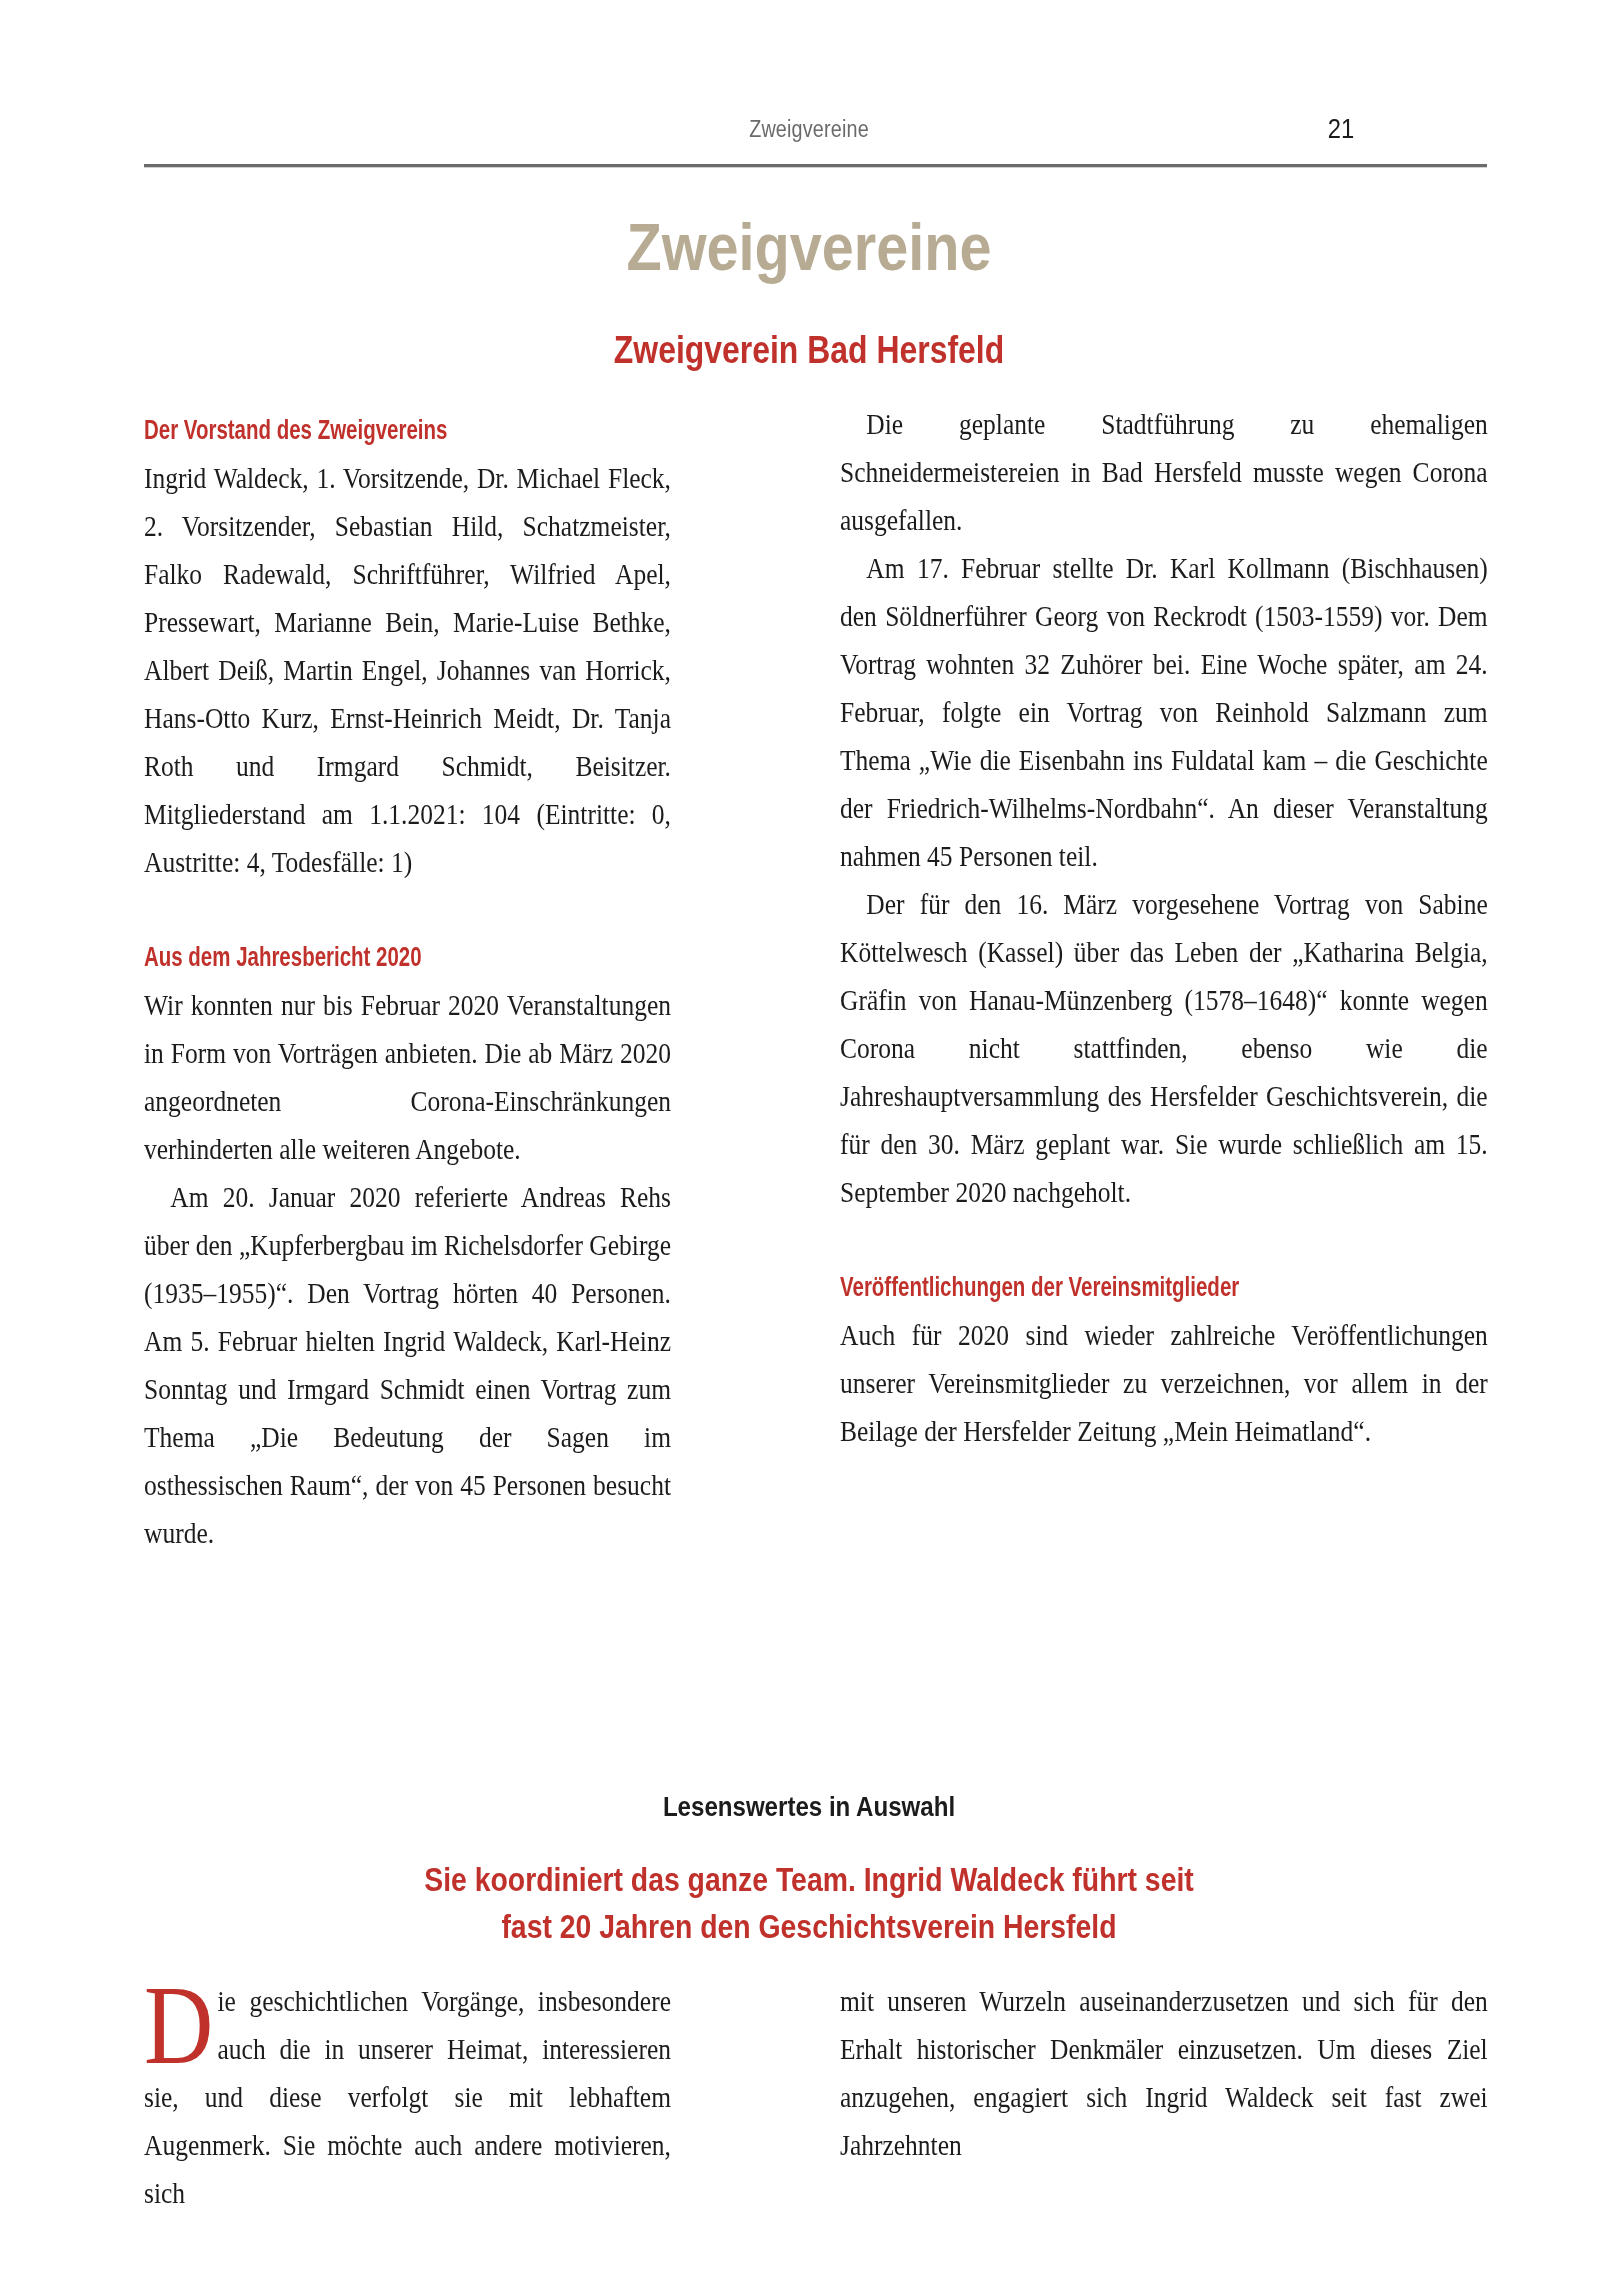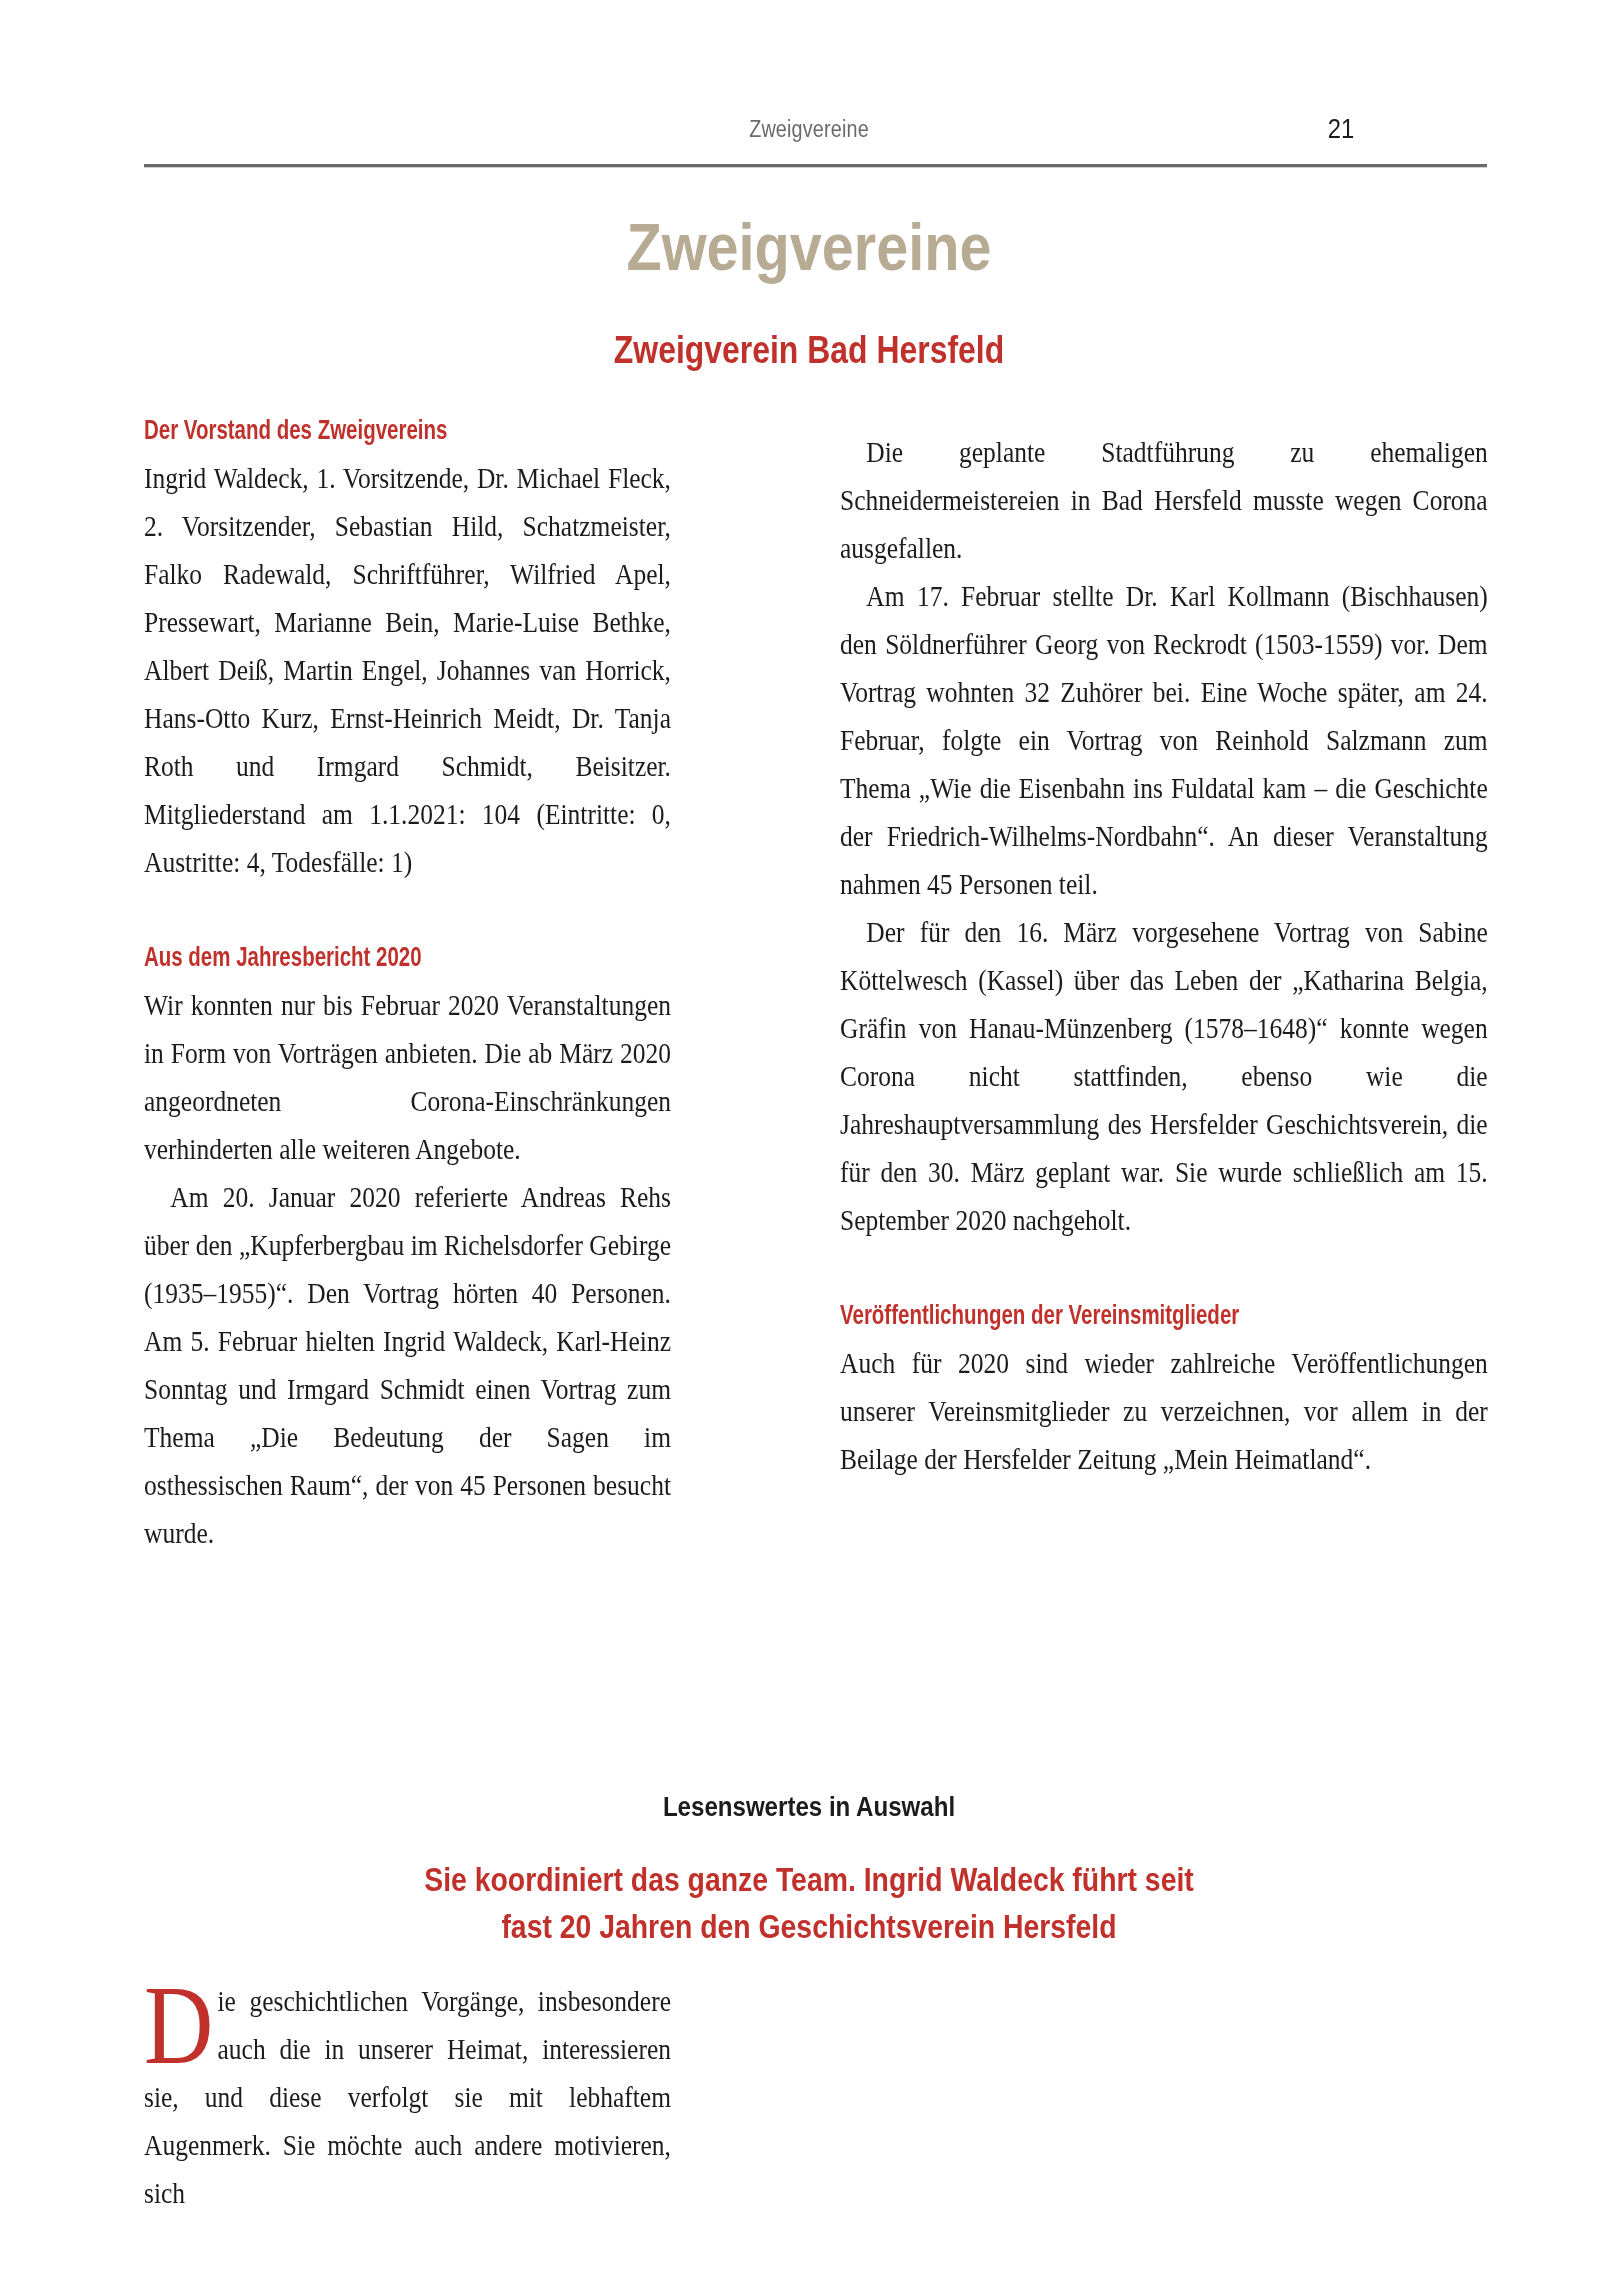--- a/index.html
+++ b/index.html
@@ -91,21 +91,21 @@
     <div class="cond">
       <span class="subhead">Der Vorstand des Zweigvereins</span>
       <p>Ingrid Waldeck, 1. Vorsitzende, Dr. Michael Fleck, 2. Vorsitzender, Sebastian Hild, Schatzmeister, Falko Radewald, Schriftführer, Wilfried Apel, Pressewart, Marianne Bein, Marie-Luise Bethke, Albert Deiß, Martin Engel, Johannes van Horrick, Hans-Otto Kurz, Ernst-Heinrich Meidt, Dr. Tanja Roth und Irmgard Schmidt, Beisitzer. Mitgliederstand am 1.1.2021: 104 (Eintritte: 0, Austritte: 4, Todesfälle: 1)</p>
       <div class="gap"></div>
       <span class="subhead">Aus dem Jahresbericht 2020</span>
       <p>Wir konnten nur bis Februar 2020 Veranstaltungen in Form von Vorträgen anbieten. Die ab März 2020 angeordneten Corona-Einschränkungen verhinderten alle weiteren Angebote.</p>
       <p class="indent">Am 20. Januar 2020 referierte Andreas Rehs über den „Kupferbergbau im Richelsdorfer Gebirge (1935–1955)“. Den Vortrag hörten 40 Personen. Am 5. Februar hielten Ingrid Waldeck, Karl-Heinz Sonntag und Irmgard Schmidt einen Vortrag zum Thema „Die Bedeutung der Sagen im osthessischen Raum“, der von 45 Personen besucht wurde.</p>
     </div>
   </div>
 
-  <div class="col col-right" style="top:428px;">
+  <div class="col col-right" style="top:400px;">
     <div class="cond" style="width:762px;">
       <p class="indent">Die geplante Stadtführung zu ehemaligen Schneidermeistereien in Bad Hersfeld musste wegen Corona ausgefallen.</p>
       <p class="indent">Am 17. Februar stellte Dr. Karl Kollmann (Bischhausen) den Söldnerführer Georg von Reckrodt (1503-1559) vor. Dem Vortrag wohnten 32 Zuhörer bei. Eine Woche später, am 24. Februar, folgte ein Vortrag von Reinhold Salzmann zum Thema „Wie die Eisenbahn ins Fuldatal kam – die Geschichte der Friedrich-Wilhelms-Nordbahn“. An dieser Veranstaltung nahmen 45 Personen teil.</p>
       <p class="indent">Der für den 16. März vorgesehene Vortrag von Sabine Köttelwesch (Kassel) über das Leben der „Katharina Belgia, Gräfin von Hanau-Münzenberg (1578–1648)“ konnte wegen Corona nicht stattfinden, ebenso wie die Jahreshauptversammlung des Hersfelder Geschichtsverein, die für den 30. März geplant war. Sie wurde schließlich am 15. September 2020 nachgeholt.</p>
       <div class="gap"></div>
       <span class="subhead">Veröffentlichungen der Vereinsmitglieder</span>
       <p>Auch für 2020 sind wieder zahlreiche Veröffentlichungen unserer Vereinsmitglieder zu verzeichnen, vor allem in der Beilage der Hersfelder Zeitung „Mein Heimatland“.</p>
     </div>
   </div>
 
@@ -115,15 +115,20 @@
     <span>fast 20 Jahren den Geschichtsverein Hersfeld</span>
   </div>
 
   <div class="col col-left" style="top:1977px;">
     <div class="cond">
       <span class="dropcap">D</span>
       <p>ie geschichtlichen Vorgänge, insbesondere auch die in unserer Heimat, interessieren sie, und diese verfolgt sie mit lebhaftem Augenmerk. Sie möchte auch andere motivieren, sich</p>
     </div>
   </div>
 
+  <div class="col col-right" style="top:1977px;">
+    <div class="cond" style="width:762px;">
+      <p>mit unseren Wurzeln auseinanderzusetzen und sich für den Erhalt historischer Denkmäler einzusetzen. Um dieses Ziel anzugehen, engagiert sich Ingrid Waldeck seit fast zwei Jahrzehnten</p>
+    </div>
+  </div>
 
 </div>
 
 
 </body></html>

